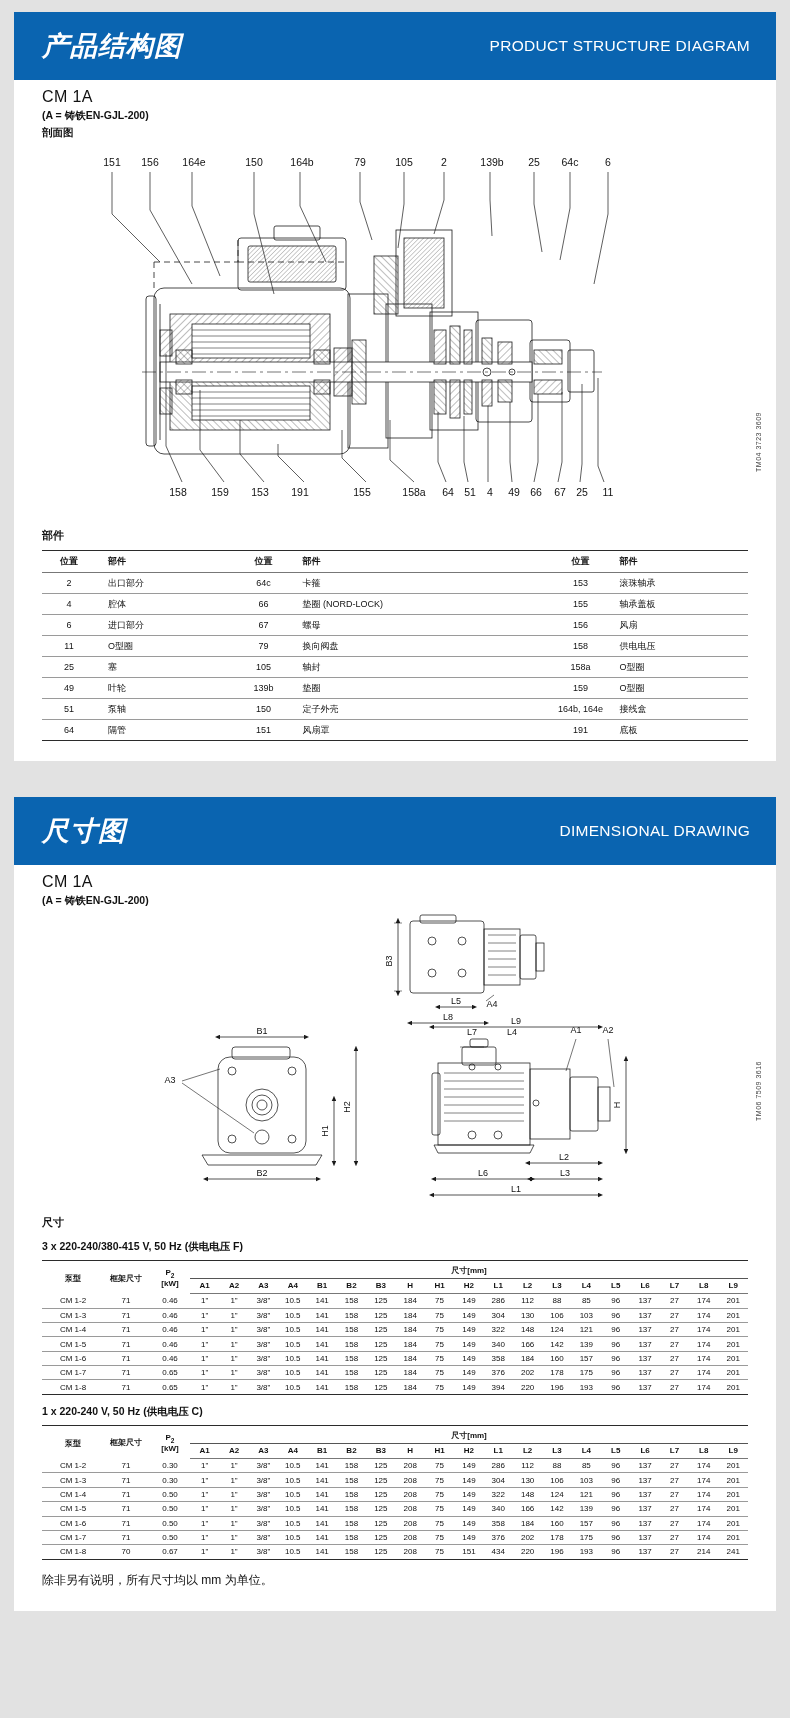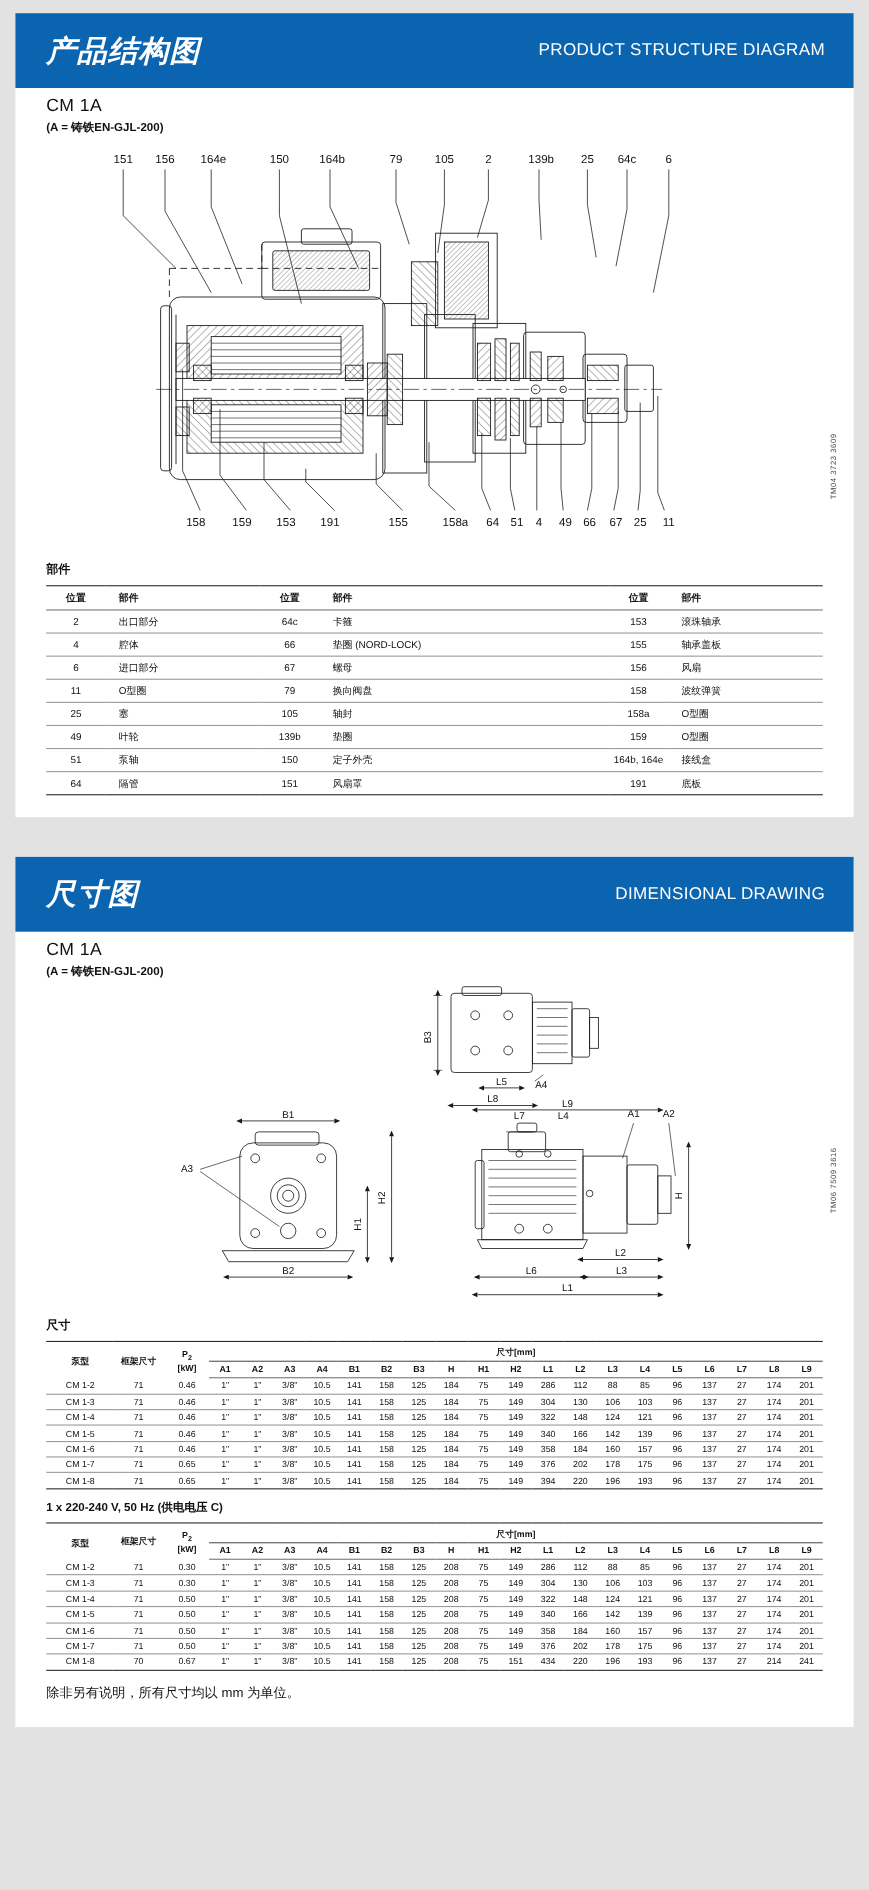--- a/index.html
+++ b/index.html
@@ -189,20 +189,21 @@
   <div class="section">
 
     <div class="band">
       <div class="band-cn">产品结构图</div>
       <div class="band-en">PRODUCT STRUCTURE DIAGRAM</div>
     </div>
 
     <div class="body-pad">
       <div class="model-title">CM 1A</div>
       <div class="model-sub">(A = 铸铁EN-GJL-200)</div>
+      <div class="model-sub2">剖面图</div>
 
       <div class="drawing-wrap">
         <svg width="700" height="370" viewBox="0 0 700 370">
           <defs>
             <pattern id="hatchA" width="5" height="5" patternTransform="rotate(45)" patternUnits="userSpaceOnUse">
               <line x1="0" y1="0" x2="0" y2="5" stroke="#222" stroke-width="0.6"></line>
             </pattern>
             <pattern id="hatchB" width="5" height="5" patternTransform="rotate(-45)" patternUnits="userSpaceOnUse">
               <line x1="0" y1="0" x2="0" y2="5" stroke="#222" stroke-width="0.6"></line>
             </pattern>
@@ -398,21 +399,21 @@
               <td class="nm">螺母</td>
               <td class="pos">156</td>
               <td class="nm">风扇</td>
             </tr>
             <tr>
               <td class="pos">11</td>
               <td class="nm">O型圈</td>
               <td class="pos">79</td>
               <td class="nm">换向阀盘</td>
               <td class="pos">158</td>
-              <td class="nm">波纹弹簧</td>
+              <td class="nm">供电电压</td>
             </tr>
             <tr>
               <td class="pos">25</td>
               <td class="nm">塞</td>
               <td class="pos">105</td>
               <td class="nm">轴封</td>
               <td class="pos">158a</td>
               <td class="nm">O型圈</td>
             </tr>
             <tr>
@@ -586,20 +587,21 @@
             </g>
           </g>
         </svg>
 
         <div class="tm-code" style="right:-14px; top:150px;">TM06 7509 3616</div>
       </div>
 
       <div class="dim-label">尺寸</div>
 
       <div id="dim-tables">
+          <div class="volt-line">3 x 220-240/380-415 V, 50 Hz (供电电压 F)</div>
           <table class="dims">
             <thead>
               <tr class="hdr-top">
                 <th class="col-model" rowspan="2">泵型</th>
                 <th class="col-frame vstack" rowspan="2">框架尺寸</th>
                 <th class="col-p2 vstack" rowspan="2"><span>P<sub>2</sub></span><br><span>[kW]</span></th>
                 <th class="group" colspan="19">尺寸[mm]</th>
               </tr>
               <tr class="hdr-sub">
                 <th>A1</th>

